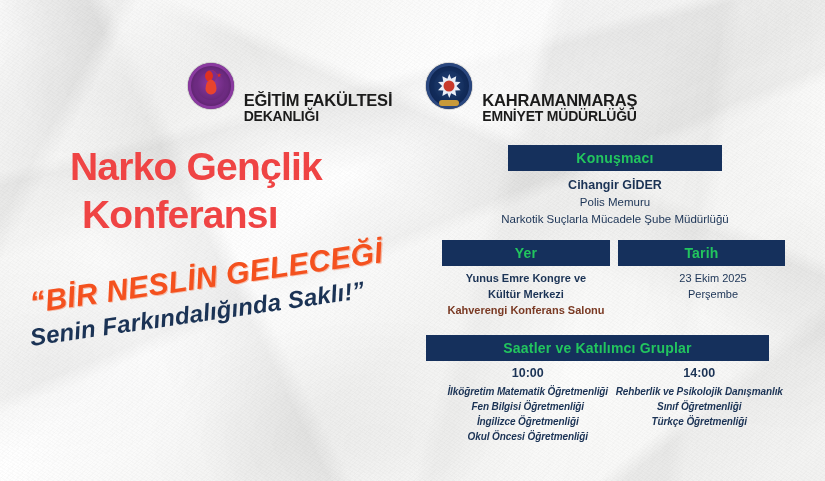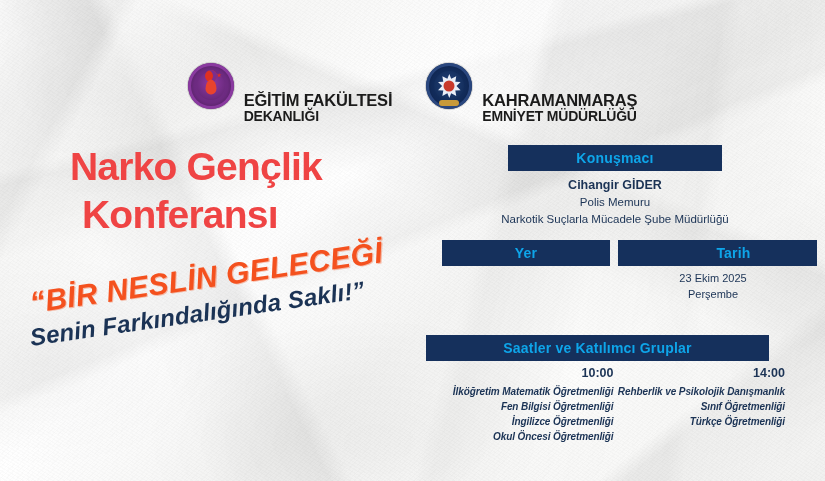--- a/index.html
+++ b/index.html
@@ -252,21 +252,21 @@
     font-style: italic;
     font-size: 24px;
     letter-spacing: 0.2px;
     color: #1b3355;
     white-space: nowrap;
   }
 
   
   .bar {
     background: #15305c;
-    color: #0ea5e9;
+    color: #22c55e;
     font-family: "Liberation Sans", sans-serif;
     font-weight: bold;
     font-size: 14px;
     letter-spacing: 0.2px;
     display: flex;
     align-items: center;
     justify-content: center;
     position: absolute;
     z-index: 6;
   }
@@ -280,42 +280,42 @@
     line-height: 1.45;
   }
 
   #bar-speaker { left: 508px; top: 145px; width: 214px; height: 26px; }
   #speaker-info { left: 440px; top: 176px; width: 350px; font-size: 11.5px; }
   #speaker-info .nm { font-weight: bold; font-size: 12.5px; display: block; }
   #speaker-info .rl { display: block; }
   #speaker-info .un { display: block; }
 
   #bar-yer   { left: 442px; top: 240px; width: 168px; height: 26px; }
-  #bar-tarih { left: 618px; top: 240px; width: 167px; height: 26px; padding-left: 32px; }
+  #bar-tarih { left: 618px; top: 240px; width: 167px; height: 26px; }
 
   #yer-info { left: 436px; top: 271px; width: 180px; font-size: 11px; font-weight: bold; }
   #yer-info .ln { display: block; }
   #yer-info .hall { color: #7a3a24; display: block; }
 
   #tarih-info { left: 623px; top: 271px; width: 180px; font-size: 11px; font-weight: normal; }
   #tarih-info .ln { display: block; }
 
   #bar-schedule { left: 426px; top: 335px; width: 343px; height: 26px; }
 
   .sched-cols {
     position: absolute;
     left: 442px;
     top: 366px;
     width: 343px;
     display: flex;
     z-index: 6;
   }
   .sched-col {
     flex: 1 1 50%;
-    text-align: right;
+    text-align: center;
     color: #1b3355;
     font-family: "Liberation Sans", sans-serif;
   }
   .sched-col .time {
     font-weight: bold;
     font-size: 12.5px;
     display: block;
     margin-bottom: 4px;
   }
   .sched-col .grp {
@@ -378,20 +378,25 @@
   <div class="bar" id="bar-speaker">Konuşmacı</div>
   <div class="blk-text" id="speaker-info">
     <span class="nm">Cihangir GİDER</span>
     <span class="rl">Polis Memuru</span>
     <span class="un">Narkotik Suçlarla Mücadele Şube Müdürlüğü</span>
   </div>
 
   <div class="bar" id="bar-yer">Yer</div>
   <div class="bar" id="bar-tarih">Tarih</div>
 
+  <div class="blk-text" id="yer-info">
+    <span class="ln">Yunus Emre Kongre ve</span>
+    <span class="ln">Kültür Merkezi</span>
+    <span class="hall">Kahverengi Konferans Salonu</span>
+  </div>
 
   <div class="blk-text" id="tarih-info">
     <span class="ln">23 Ekim 2025</span>
     <span class="ln">Perşembe</span>
   </div>
 
   <div class="bar" id="bar-schedule">Saatler ve Katılımcı Gruplar</div>
 
   <div class="sched-cols">
 

